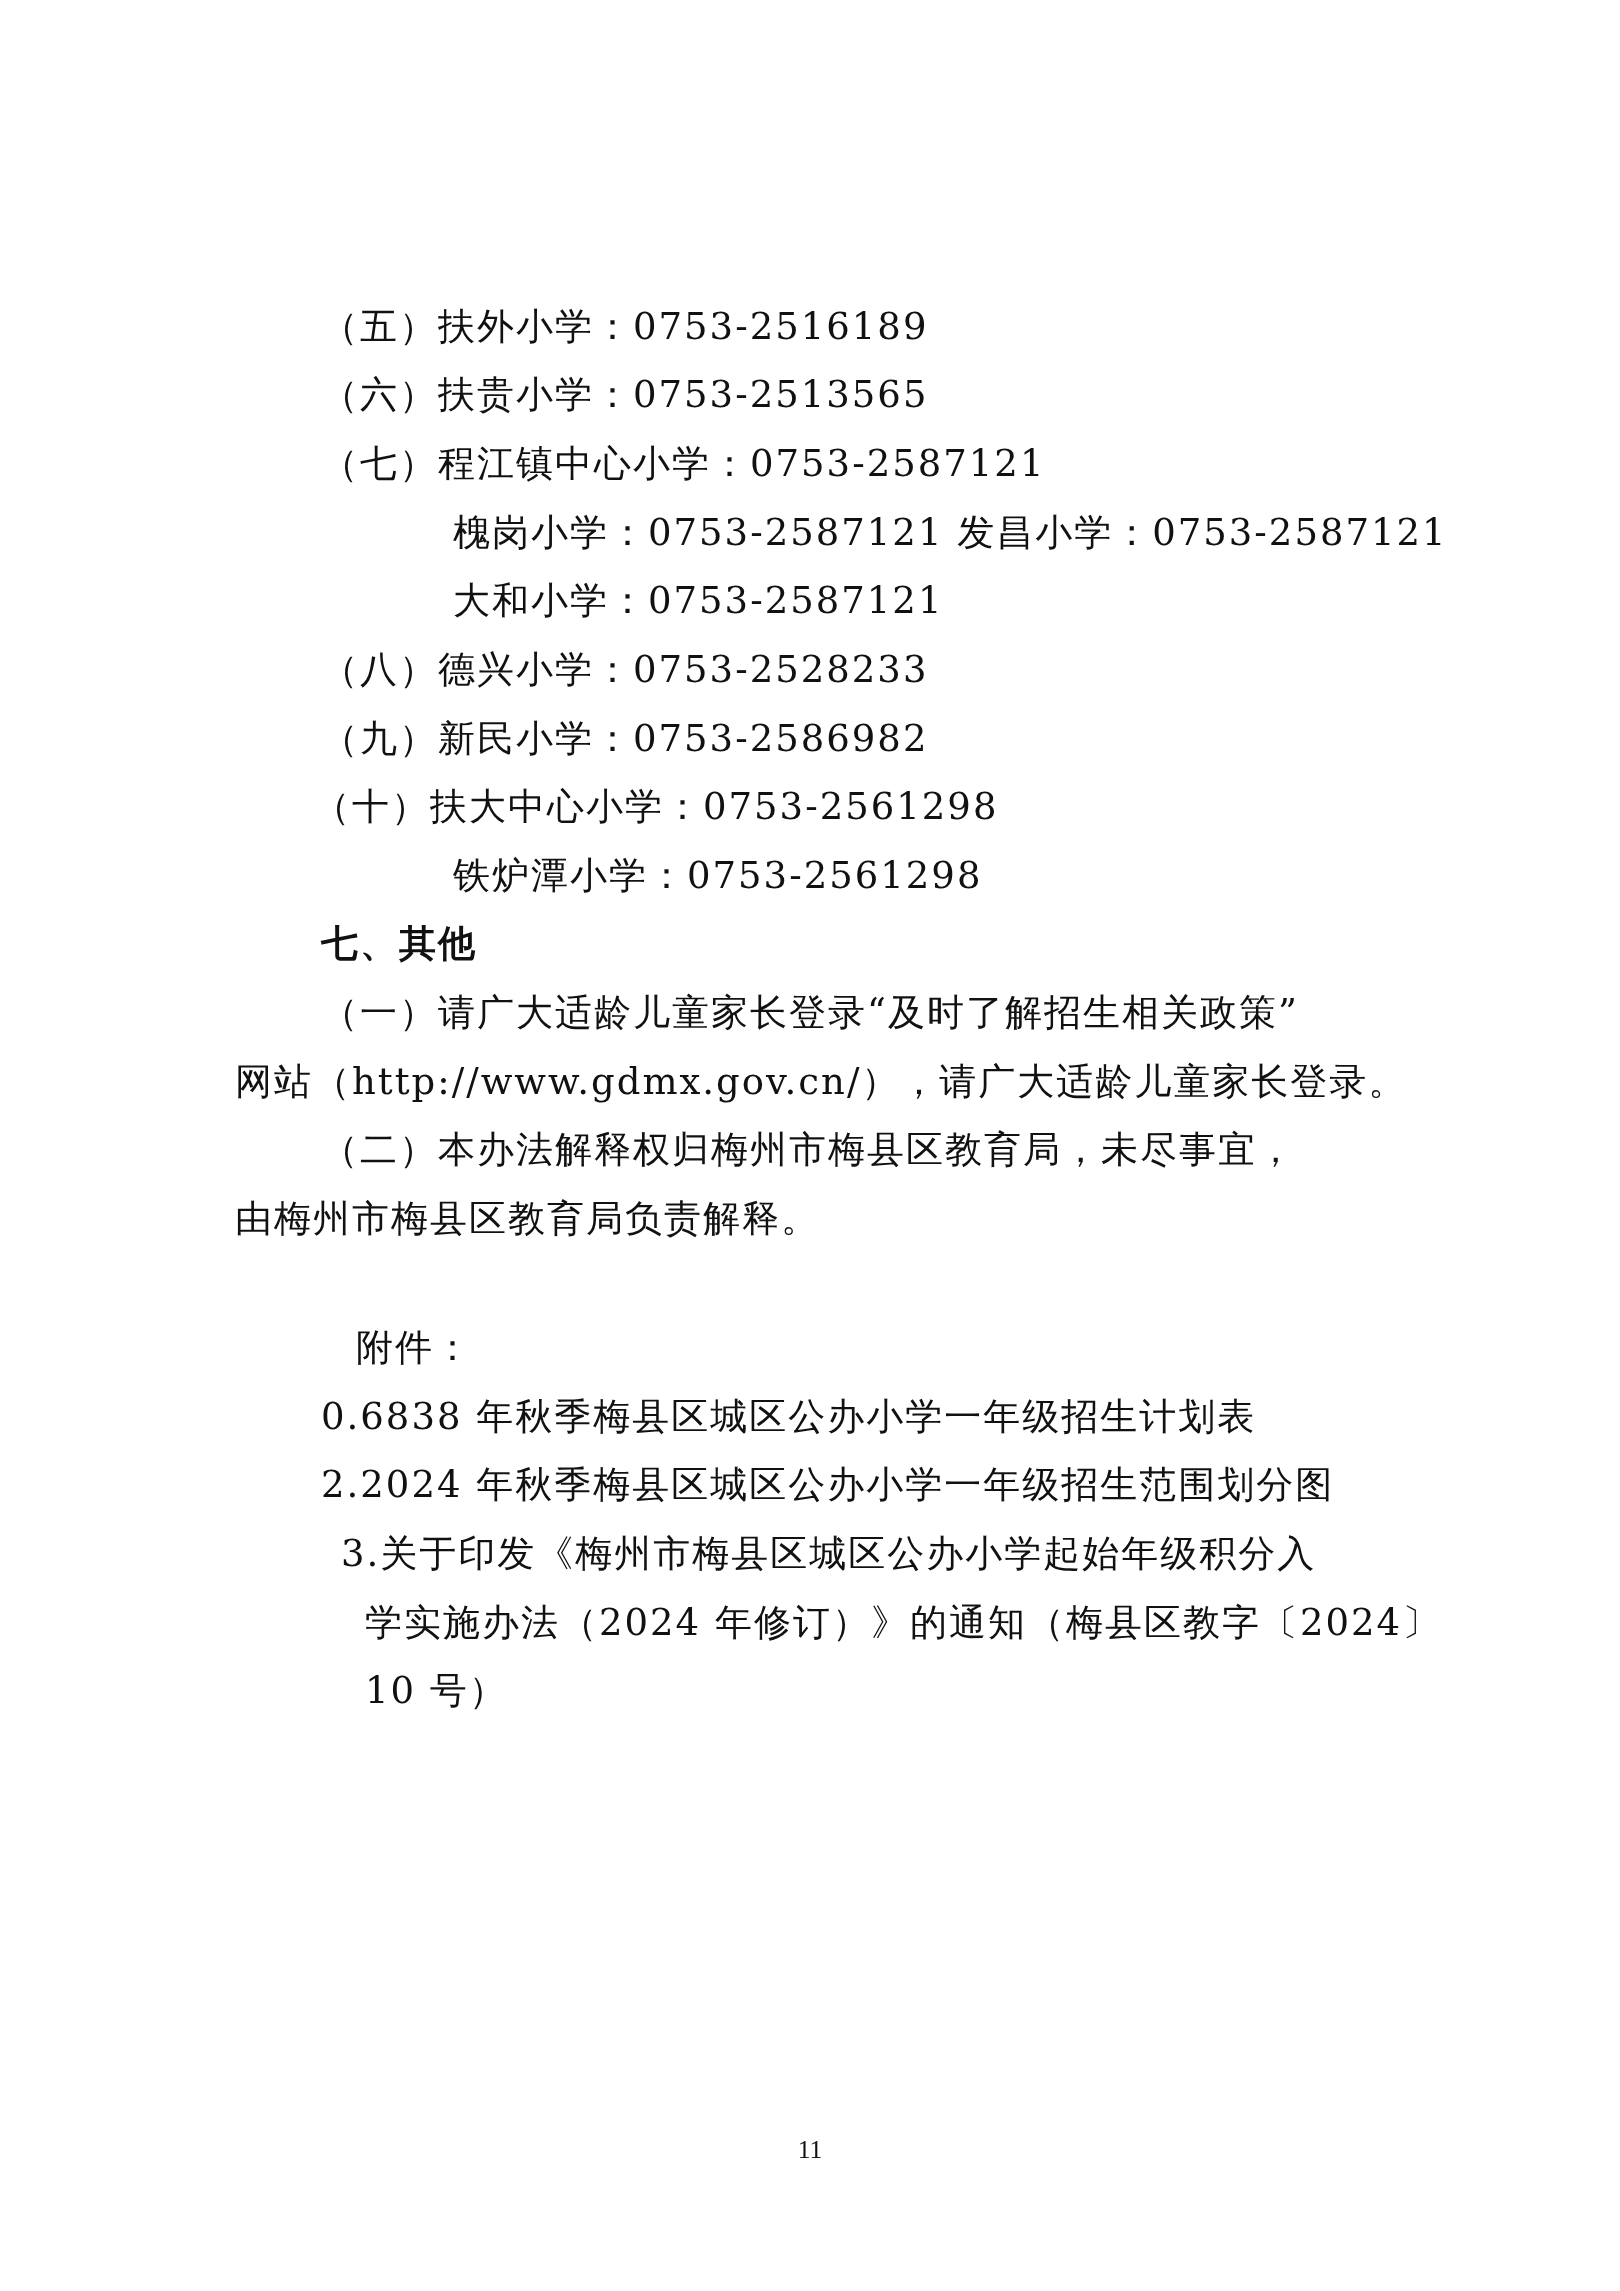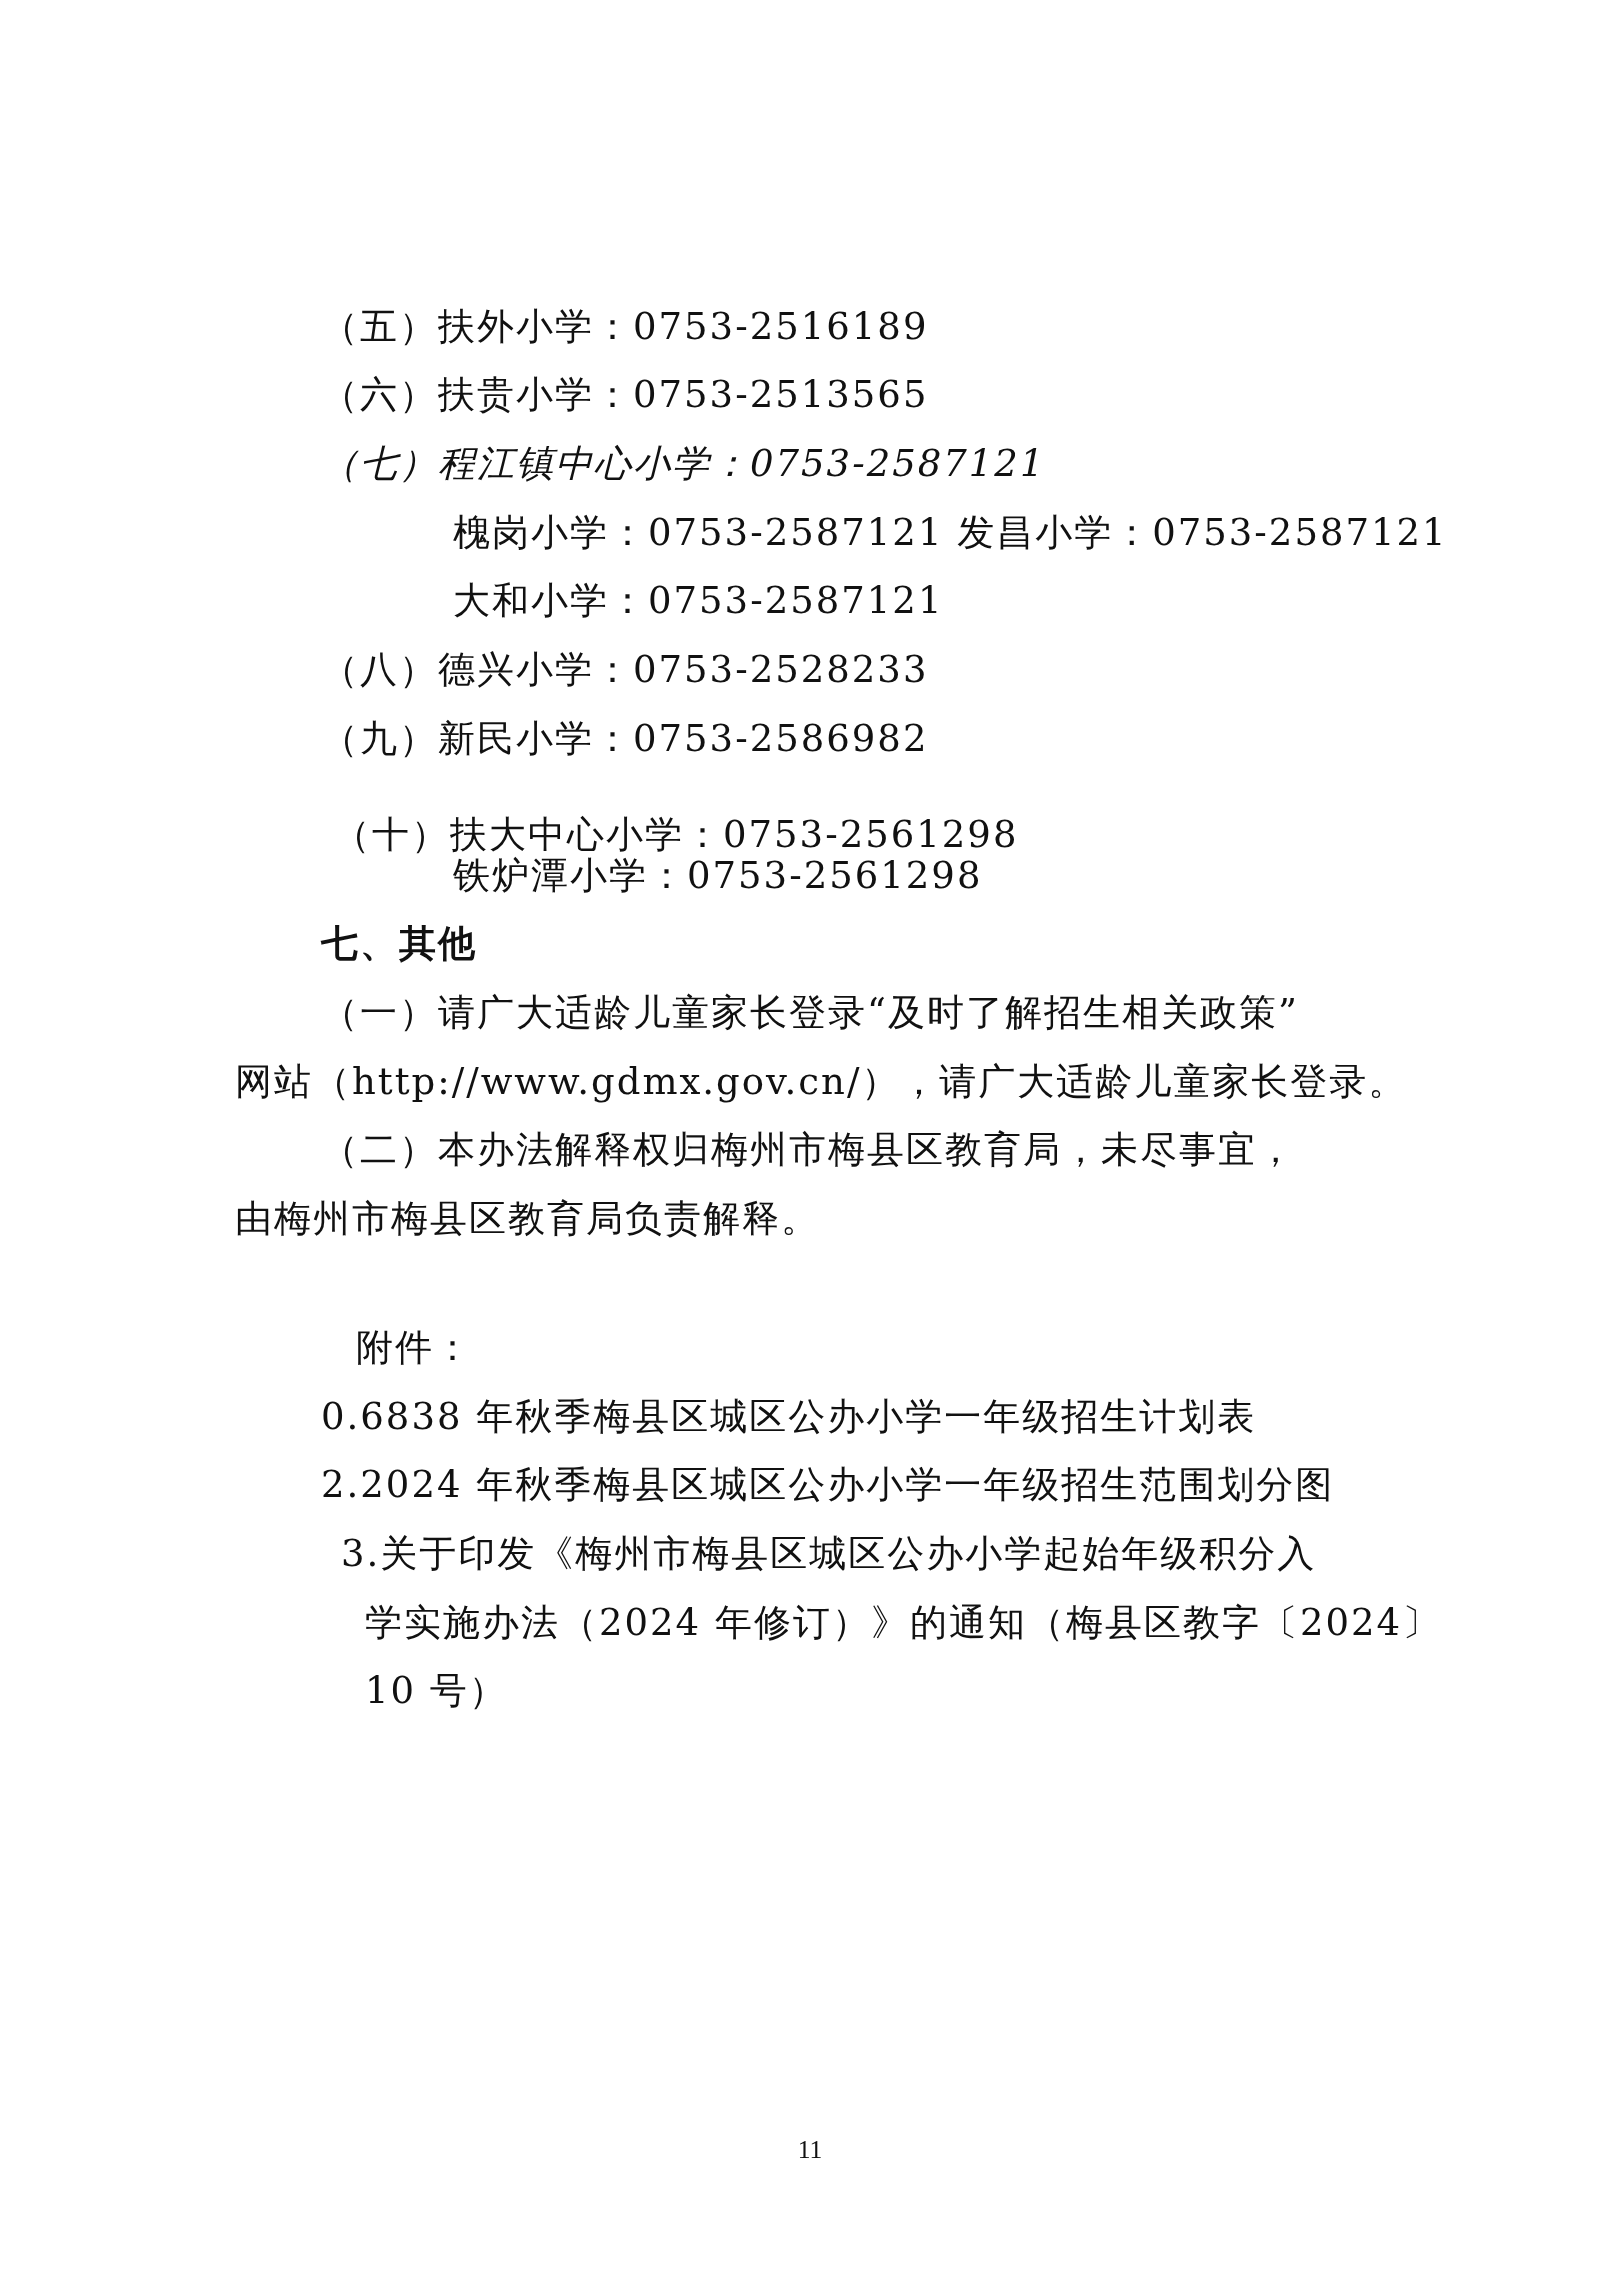--- a/index.html
+++ b/index.html
@@ -10,26 +10,26 @@
              font-family: "DejaVu Sans", "Liberation Sans", sans-serif; white-space: nowrap; letter-spacing: 2px; }
   .page-num { position: absolute; left: 0; width: 1620px; top: 2135px; text-align: center;
               font-size: 25.5px; font-family: "Liberation Serif", serif; }
 </style>
 </head>
 <body>
 
 <div>
   <div class="line" style="left:321px; top:304px;">（五）扶外小学：0753-2516189</div>
   <div class="line" style="left:321px; top:372px;">（六）扶贵小学：0753-2513565</div>
-  <div class="line" style="left:321px; top:441px;font-style:italic;">（七）程江镇中心小学：0753-2587121</div>
+  <div class="line" style="left:321px; top:441px;">（七）程江镇中心小学：0753-2587121</div>
   <div class="line" style="left:453px; top:510px;">槐岗小学：0753-2587121 发昌小学：0753-2587121</div>
   <div class="line" style="left:453px; top:578px;">大和小学：0753-2587121</div>
   <div class="line" style="left:321px; top:647px;">（八）德兴小学：0753-2528233</div>
   <div class="line" style="left:321px; top:716px;">（九）新民小学：0753-2586982</div>
-  <div class="line" style="left:333px; top:784px;margin-top:28px;">（十）扶大中心小学：0753-2561298</div>
+  <div class="line" style="left:313px; top:784px;">（十）扶大中心小学：0753-2561298</div>
   <div class="line" style="left:453px; top:853px;">铁炉潭小学：0753-2561298</div>
 </div>
 
 <div>
   <div class="heading" style="left:321px; top:921px;">七、其他</div>
   <div class="line" style="left:321px; top:990px;">（一）请广大适龄儿童家长登录“及时了解招生相关政策”</div>
   <div class="line" style="left:235px; top:1059px;">网站（http://www.gdmx.gov.cn/），请广大适龄儿童家长登录。</div>
   <div class="line" style="left:321px; top:1127px;">（二）本办法解释权归梅州市梅县区教育局，未尽事宜，</div>
   <div class="line" style="left:235px; top:1196px;">由梅州市梅县区教育局负责解释。</div>
 </div>

